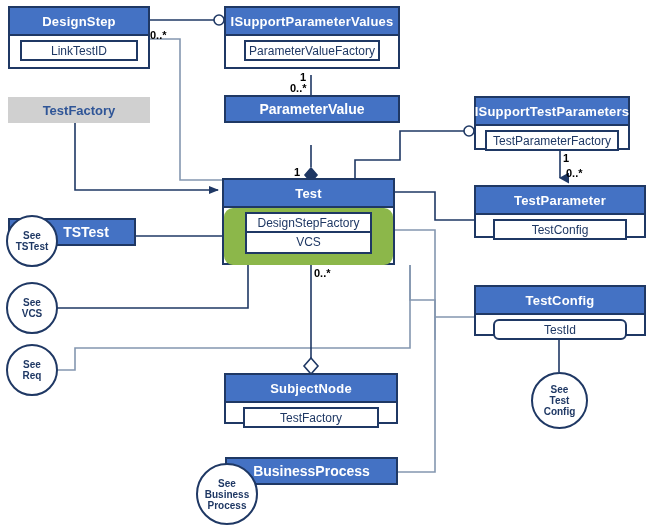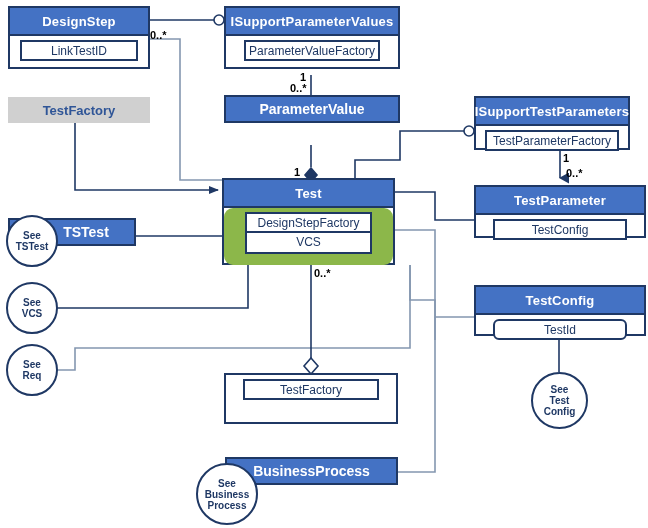--- a/index.html
+++ b/index.html
@@ -156,20 +156,21 @@
   <div class="node cls" style="left:474px;top:285px;width:172px;height:51px;">
     <div class="hdr">TestConfig</div>
     <div class="body" style="height:21px;">
       <div class="attrs">
         <div class="attr" style="width:134px;border-radius:6px;">TestId</div>
       </div>
     </div>
   </div>
 
   <div class="node cls" style="left:224px;top:373px;width:174px;height:51px;">
+    <div class="hdr">SubjectNode</div>
     <div class="body" style="height:21px;">
       <div class="attrs">
         <div class="attr" style="width:136px;">TestFactory</div>
       </div>
     </div>
   </div>
 
   <div class="node plain" style="left:225px;top:457px;width:173px;height:28px;">
     <span>BusinessProcess</span>
   </div>

